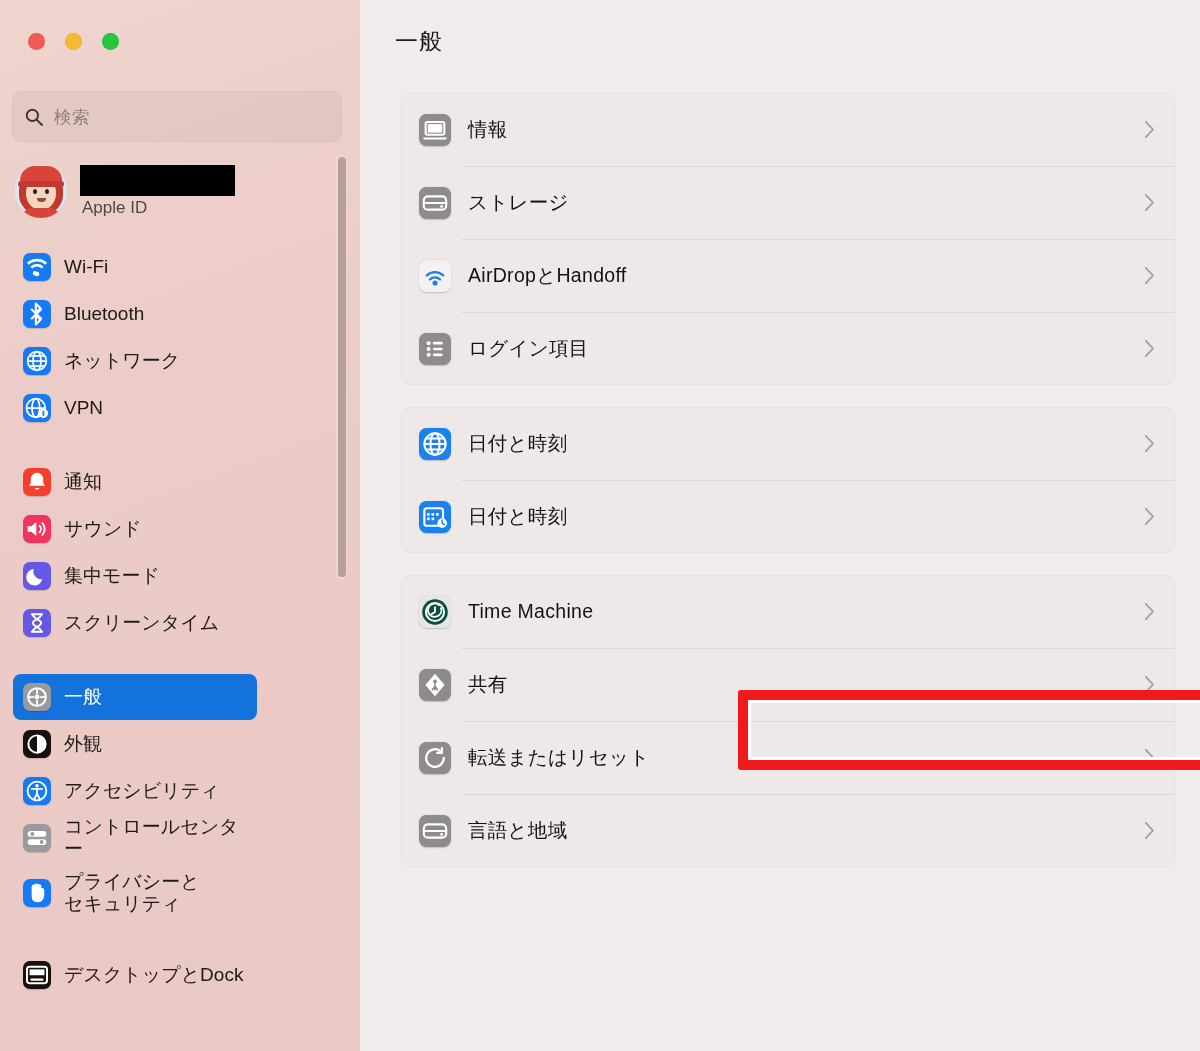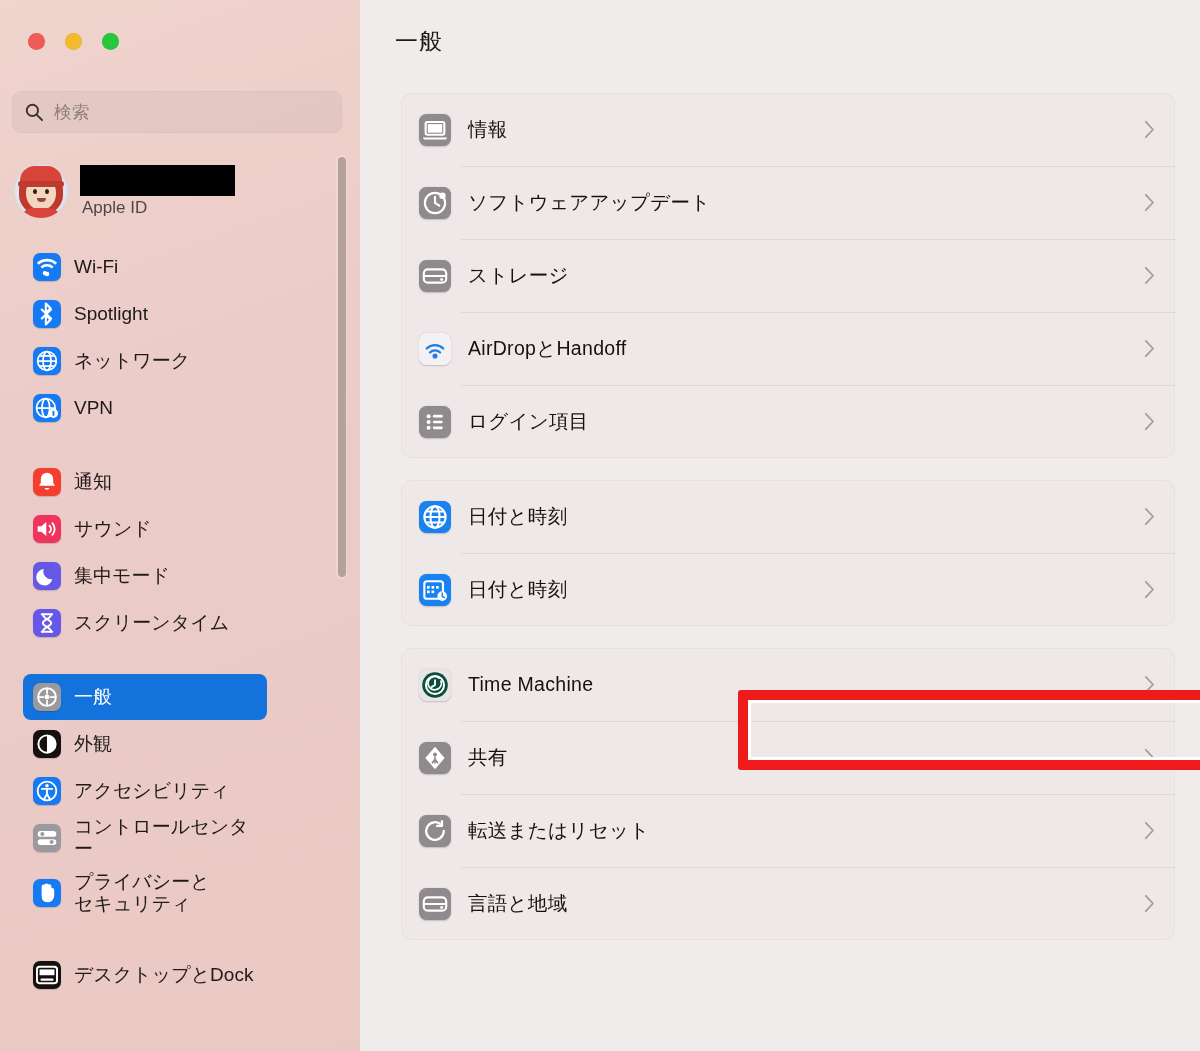--- a/index.html
+++ b/index.html
@@ -19,21 +19,21 @@
     background:linear-gradient(160deg,#f0d4ce 0%,#ecccc8 35%,#eac9c5 100%);
     overflow:hidden;
   }
   .traffic{position:absolute;top:33px;left:28px;display:flex;gap:20px;align-items:center;}
   .dot{width:17px;height:17px;border-radius:50%;display:block;}
   .dot.red{background:#f05b56;box-shadow:inset 0 0 0 .5px rgba(0,0,0,.09);}
   .dot.yellow{background:#f5bb2e;box-shadow:inset 0 0 0 .5px rgba(0,0,0,.09);}
   .dot.green{background:#28c63d;box-shadow:inset 0 0 0 .5px rgba(0,0,0,.09);}
 
   .search-wrap{
-    position:absolute;top:91px;left:12px;width:330px;height:42px;
+    position:absolute;top:91px;left:12px;width:330px;height:51px;
     background:rgba(0,0,0,.045);
     border-radius:9px;
     display:flex;align-items:center;
     box-shadow:inset 0 0 0 .5px rgba(0,0,0,.05);
   }
   .search-icon{width:20px;height:20px;margin-left:12px;margin-right:10px;flex:0 0 auto;color:#3a3433;}
   .search-ph{font-size:17.5px;color:#8d7f7d;letter-spacing:.5px;}
 
   .profile{
     position:absolute;top:156px;left:8px;width:330px;height:70px;
@@ -50,21 +50,21 @@
   .avatar .hatb{position:absolute;left:4px;top:17px;width:46px;height:6px;border-radius:4px;background:#bf3a30;}
   .avatar .eye{position:absolute;width:4px;height:5px;border-radius:50%;background:#2b2018;top:25px;}
   .avatar .eye.l{left:19px;}
   .avatar .eye.r{left:31px;}
   .avatar .mouth{position:absolute;left:23px;top:34px;width:9px;height:4px;border-radius:0 0 6px 6px;background:#934a3d;}
   .avatar .neck{position:absolute;left:8px;top:44px;width:38px;height:14px;border-radius:10px 10px 0 0;background:#d8443a;}
   .prof-text{display:flex;flex-direction:column;justify-content:center;gap:2px;}
   .redacted{width:155px;height:31px;background:#000;display:block;}
   .apple-id{font-size:17px;color:#4f4745;margin-left:2px;}
 
-  .nav{position:absolute;top:243px;left:12px;width:300px;}
+  .nav{position:absolute;top:243px;left:2px;width:300px;}
   .nav-group{padding:0;}
   .nav-gap{height:26px;}
   .nav-item{
     position:relative;
     display:flex;align-items:center;gap:13px;
     height:46px;margin:1px 45px 1px 11px;padding:0 10px;
     border-radius:8px;
     color:#1d1a19;font-size:19px;line-height:1.15;
   }
   .nav-item.tall{height:62px;}
@@ -188,21 +188,21 @@
             </span>
             <span class="nav-label">Wi-Fi</span>
           </div>
           <div class="nav-item">
             <span class="nav-ico" style="background:#157af3">
               <svg viewBox="0 0 24 24" width="100%" height="100%">
                 <path d="M11 3v8l4-4-4-4zm0 10v8l4-4-4-4z" fill="none" stroke="#fff" stroke-width="1.8" stroke-linejoin="round"></path>
                 <path d="M7.5 8.2l8 7.6M7.5 15.8l8-7.6" stroke="#fff" stroke-width="1.8" stroke-linecap="round"></path>
               </svg>
             </span>
-            <span class="nav-label">Spotlight</span>
+            <span class="nav-label">Bluetooth</span>
           </div>
           <div class="nav-item">
             <span class="nav-ico" style="background:#157af3">
               <svg viewBox="0 0 24 24" width="100%" height="100%">
                 <g fill="none" stroke="#fff" stroke-width="1.5">
                   <circle cx="12" cy="12" r="8"></circle>
                   <ellipse cx="12" cy="12" rx="3.4" ry="8"></ellipse>
                   <line x1="4" y1="12" x2="20" y2="12"></line>
                   <line x1="5.3" y1="7.6" x2="18.7" y2="7.6"></line>
                   <line x1="5.3" y1="16.4" x2="18.7" y2="16.4"></line>
@@ -361,33 +361,20 @@
               </svg>
             </span>
             <span class="row-label">情報</span>
             <span class="chev"><svg viewBox="0 0 11 19" width="11" height="19" fill="none" stroke="currentColor" stroke-width="1.8" stroke-linecap="round" stroke-linejoin="round">
                 <polyline points="1.8,1.8 9,9.5 1.8,17.2"></polyline>
               </svg></span>
           </div>
           <div class="row">
             <span class="row-ico" style="background:#8e8a8e">
               <svg viewBox="0 0 24 24" width="100%" height="100%">
-                <circle cx="12" cy="12" r="7.6" fill="none" stroke="#fff" stroke-width="1.6"></circle>
-                <path d="M12 7.4V12l3.2 2" stroke="#fff" stroke-width="1.6" fill="none" stroke-linecap="round"></path>
-                <circle cx="17.6" cy="6.6" r="2.4" fill="#fff"></circle>
-              </svg>
-            </span>
-            <span class="row-label">ソフトウェアアップデート</span>
-            <span class="chev"><svg viewBox="0 0 11 19" width="11" height="19" fill="none" stroke="currentColor" stroke-width="1.8" stroke-linecap="round" stroke-linejoin="round">
-                <polyline points="1.8,1.8 9,9.5 1.8,17.2"></polyline>
-              </svg></span>
-          </div>
-          <div class="row">
-            <span class="row-ico" style="background:#8e8a8e">
-              <svg viewBox="0 0 24 24" width="100%" height="100%">
                 <rect x="3.6" y="7" width="16.8" height="10" rx="3" fill="none" stroke="#fff" stroke-width="1.6"></rect>
                 <line x1="3.6" y1="12" x2="20.4" y2="12" stroke="#fff" stroke-width="1.6"></line>
                 <circle cx="17" cy="14.6" r="1.1" fill="#fff"></circle>
               </svg>
             </span>
             <span class="row-label">ストレージ</span>
             <span class="chev"><svg viewBox="0 0 11 19" width="11" height="19" fill="none" stroke="currentColor" stroke-width="1.8" stroke-linecap="round" stroke-linejoin="round">
                 <polyline points="1.8,1.8 9,9.5 1.8,17.2"></polyline>
               </svg></span>
           </div>

